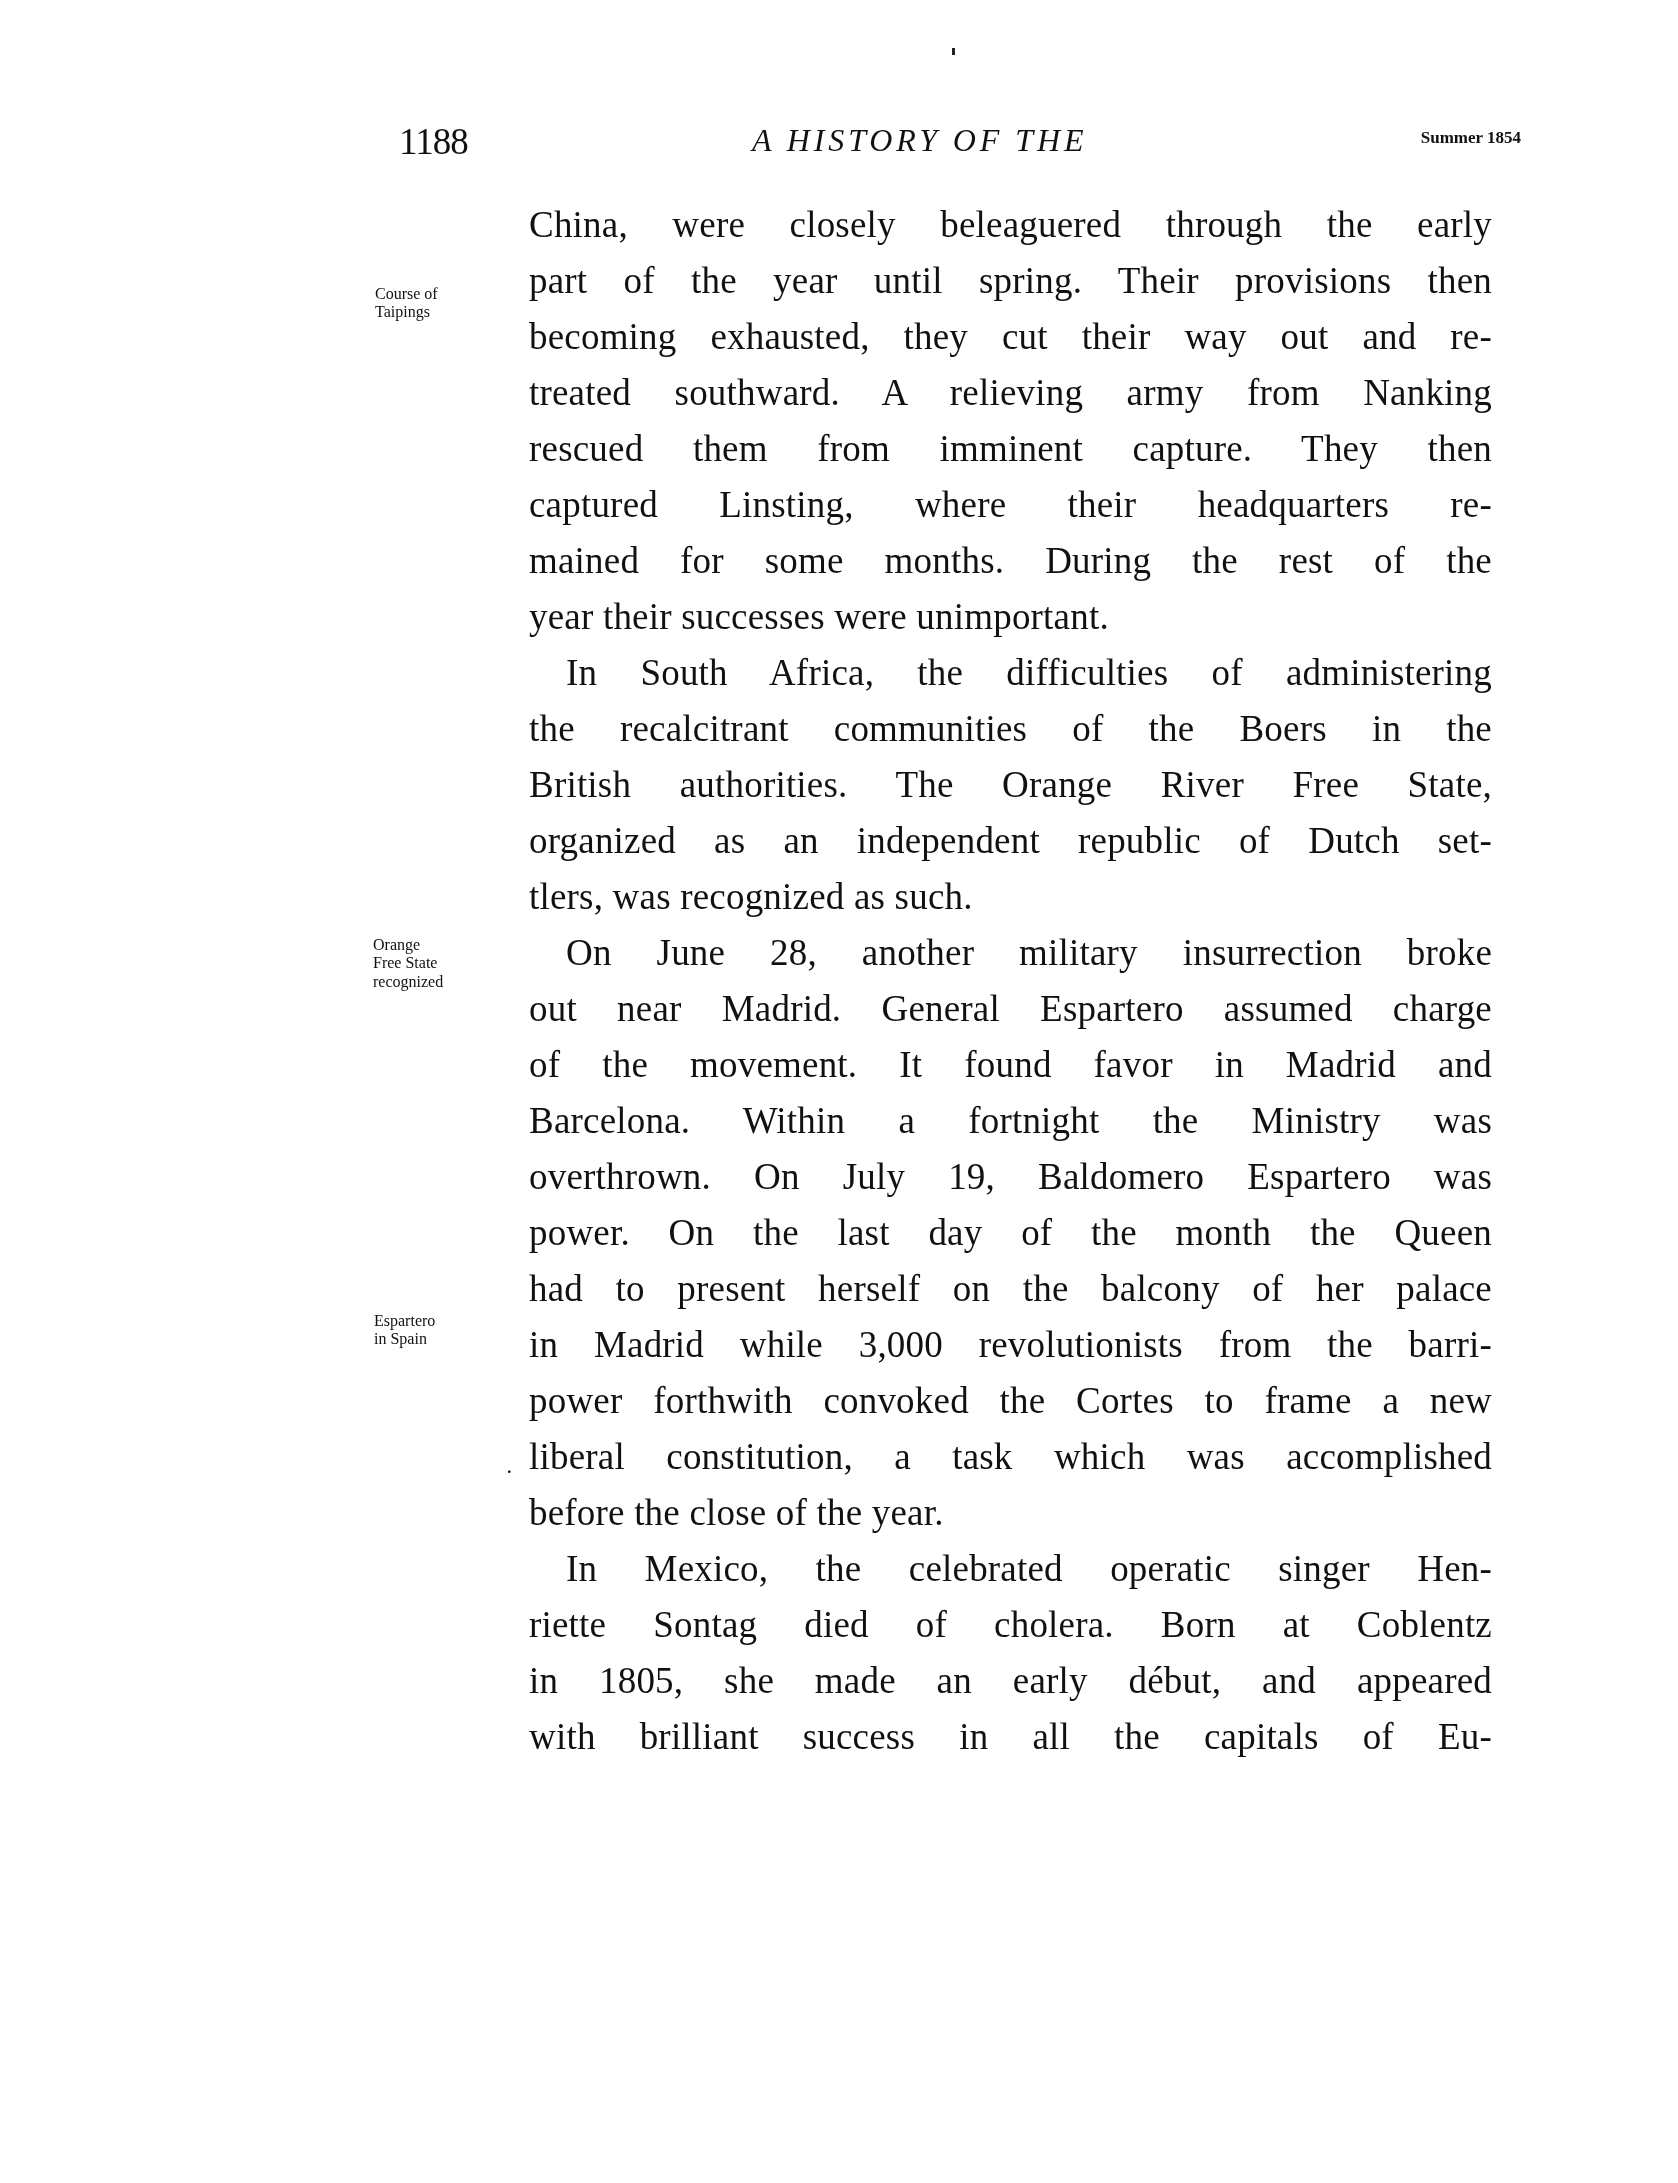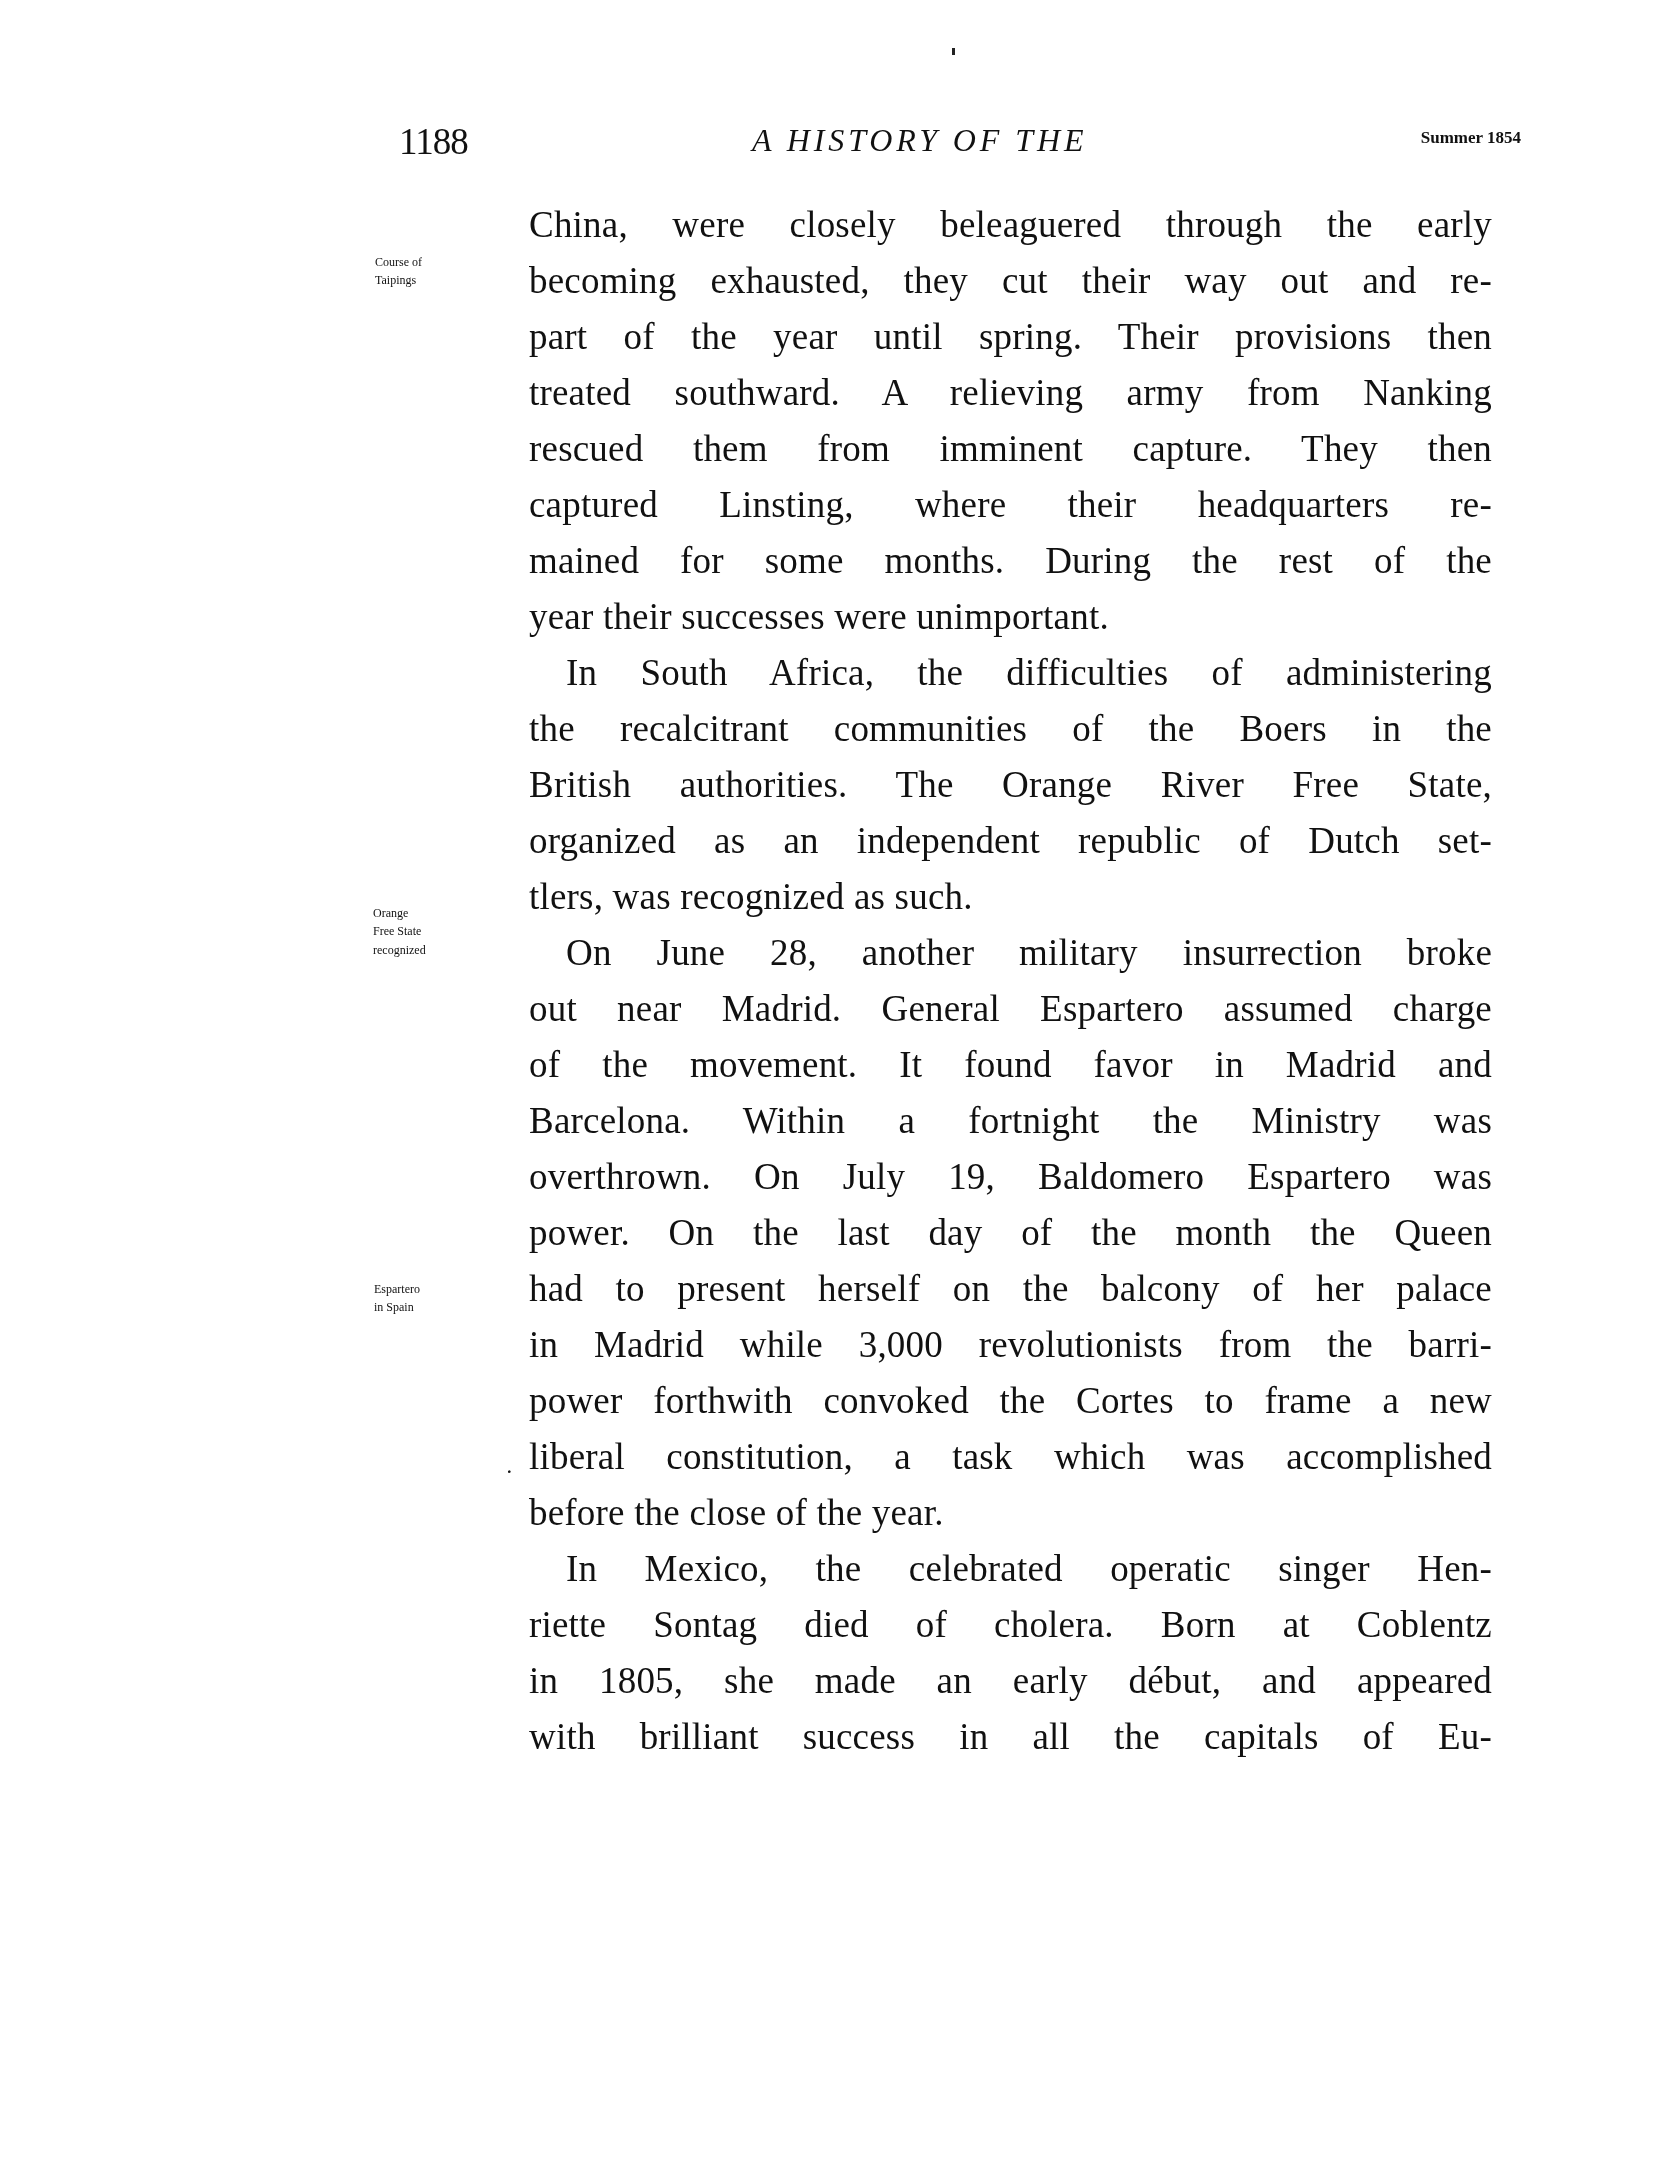--- a/index.html
+++ b/index.html
@@ -10,21 +10,21 @@
   .header { position: absolute; top: 120px; left: 370px; width: 1122px; height: 48px; margin-left: 29px; }
   .pagenum { position: absolute; left: 0; top: 0; font-size: 37px; font-family: "Liberation Serif", serif; letter-spacing: -1px; }
   .runtitle { position: absolute; left: 353px; top: 1.9px; font-size: 32px; font-style: italic;
               letter-spacing: 3.9px; font-family: "Liberation Serif", serif; text-align: right; }
   .season { position: absolute; right: 0; top: 7.7px; font-size: 17px; font-family: "Liberation Serif", serif; font-weight: bold; }
   .body { position: absolute; left: 529px; top: 197px; width: 963px; }
   .line { height: 56px; line-height: 56px; font-size: 37px; white-space: nowrap;
           text-align: justify; text-align-last: justify; font-family: "Liberation Serif", serif; letter-spacing: 0.2px; }
   .line.last { text-align-last: left; }
   .line.indent { padding-left: 37px; }
-  .margin-note { position: absolute; font-size: 12px; line-height: 18.3px; font-family: "Liberation Serif", serif; }
+  .margin-note { position: absolute; font-size: 16px; line-height: 18.3px; font-family: "Liberation Serif", serif; margin-top: 32px; }
   .margin-note span { display: block; }
   .stray-dot { position: absolute; left: 506px; top: 1460px; font-size: 21px; }
 </style>
 </head>
 <body>
 
 <div class="page">
   <div class="tick"></div>
 
   <div class="header">
@@ -45,22 +45,22 @@
   <div class="margin-note" style="left:374px; top:1280px;">
     <span>Espartero</span>
     <span>in Spain</span>
   </div>
 
   <div class="stray-dot">·</div>
 
   <div class="body">
     <div>
       <div class="line">China, were closely beleaguered through the early</div>
+      <div class="line">part of the year until spring.  Their provisions then</div>
       <div class="line">becoming exhausted, they cut their way out and re-</div>
-      <div class="line">part of the year until spring.  Their provisions then</div>
       <div class="line">treated southward.  A relieving army from Nanking</div>
       <div class="line">rescued them from imminent capture.  They then</div>
       <div class="line">captured Linsting, where their headquarters re-</div>
       <div class="line">mained for some months.  During the rest of the</div>
       <div class="line last">year their successes were unimportant.</div>
     </div>
     <div>
       <div class="line indent">In South Africa, the difficulties of administering</div>
       <div class="line">the recalcitrant communities of the Boers in the</div>
       <div class="line">British authorities.  The Orange River Free State,</div>

